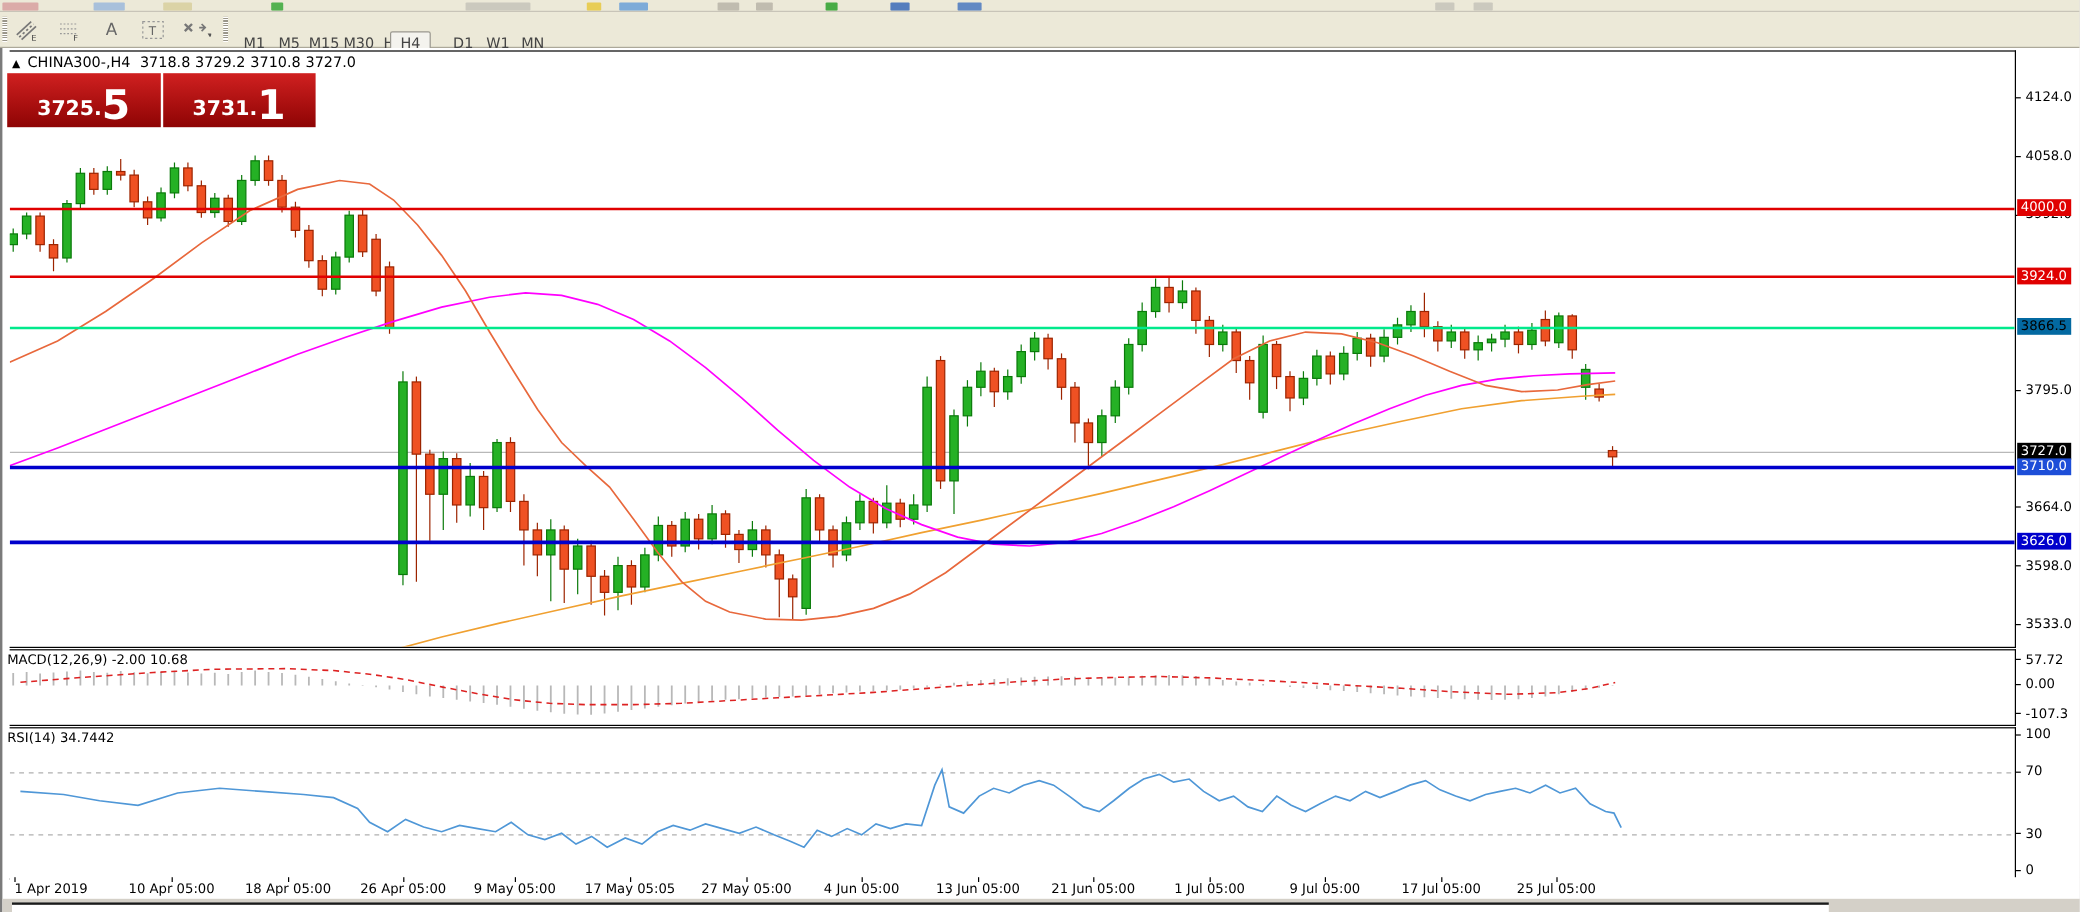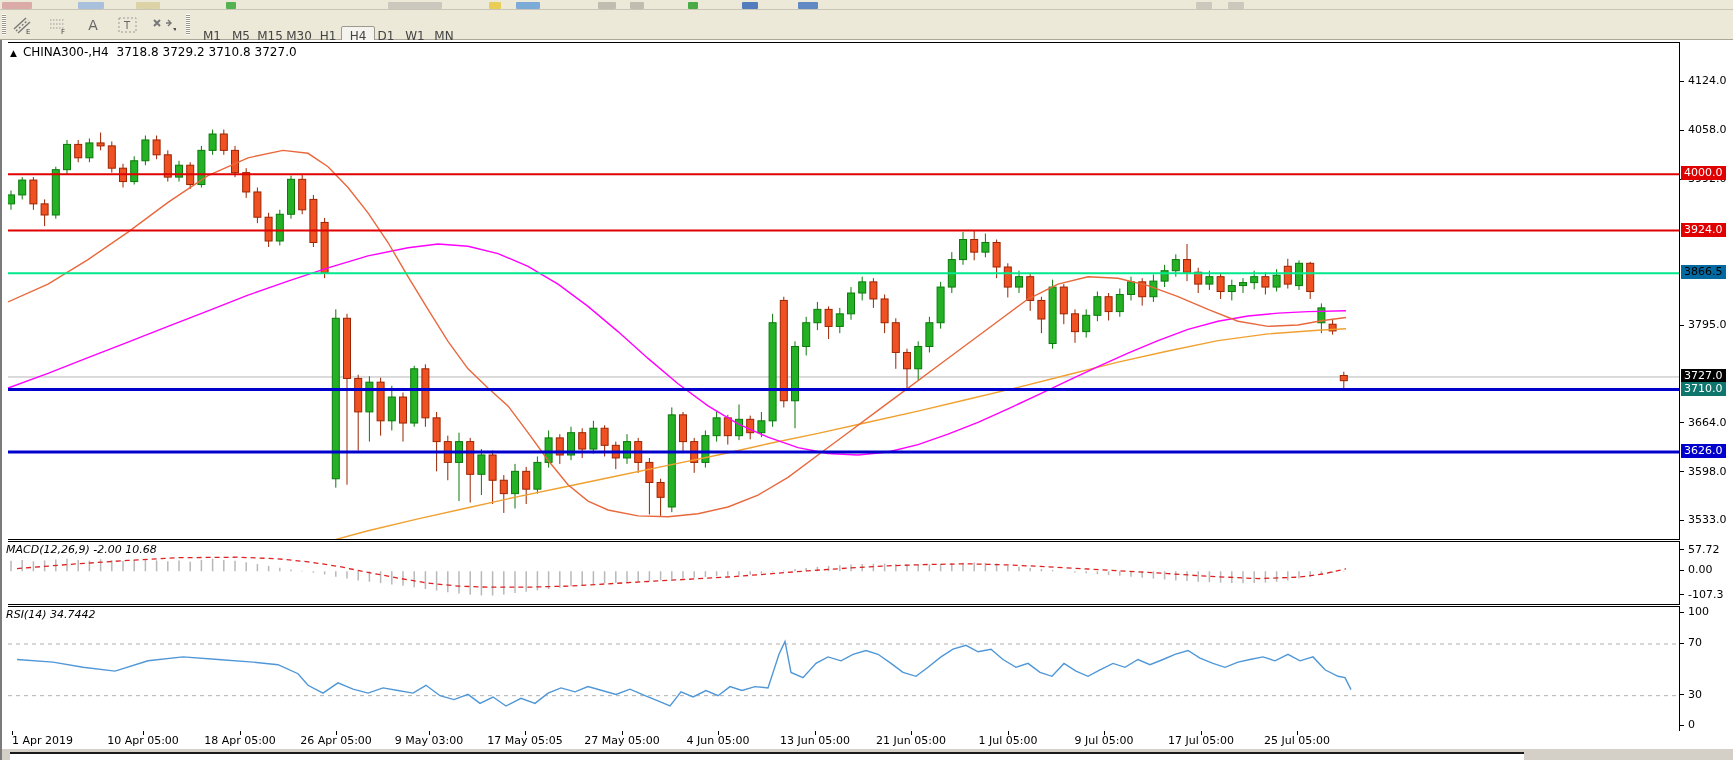--- a/index.html
+++ b/index.html
@@ -43,21 +43,21 @@
   .tp-price{flex:1;background:linear-gradient(#d02020,#8e0404);color:#fff;display:flex;align-items:flex-end;justify-content:center;
     padding-bottom:2px;}
   .tp-price:first-child{margin-right:2px;}
   .tp-main{font-size:17px;font-weight:bold;line-height:26px;}
   .tp-big{font-size:34px;font-weight:bold;line-height:32px;}
   
   #price-scale{position:absolute;left:1678px;top:0px;width:55px;height:691px;background:#fff;}
   .pt{position:absolute;left:8px;height:12px;line-height:12px;font-size:11px;color:#000;white-space:nowrap;}
   .ptick{position:absolute;left:0;width:4px;height:1px;background:#000;}
   .badge{position:absolute;left:1px;height:14px;line-height:14px;font-size:11px;padding:0 3px;white-space:nowrap;z-index:5;}
-  .ind-label{position:absolute;left:4px;z-index:8;font-size:11px;color:#000;font-style:italic;}
+  .ind-label{position:absolute;left:4px;z-index:8;font-size:11px;color:#000;}
   
   #time-axis{position:absolute;left:6px;top:691px;width:1727px;height:18px;background:#fff;}
   .t-label{position:absolute;top:3px;font-size:11px;color:#000;white-space:nowrap;}
   .t-tick{position:absolute;top:0;width:1px;height:4px;background:#000;}
   
   #bottom-strip{position:absolute;left:0;top:709px;width:1733px;height:11px;background:#d4d0c8;}
   #bottom-strip .next-win{position:absolute;left:8px;top:3px;width:1514px;height:8px;background:#fff;border-top:2px solid #1a1a1a;}
 </style>
 </head>
 <body>
@@ -119,33 +119,43 @@
         </svg>
       </div>
     </div>
   <div class="tb-handle" style="left:186px"></div>
   <div id="tf-buttons">
       <div class="tf-btn" style="left:196px">M1</div>
       <div class="tf-btn" style="left:225px">M5</div>
       <div class="tf-btn" style="left:254px">M15</div>
       <div class="tf-btn" style="left:283px">M30</div>
       <div class="tf-btn" style="left:312px">H1</div>
-      <div class="tf-btn active" style="left:341px">H4</div>
+      <div class="tf-btn active" style="left:325px">H4</div>
       <div class="tf-btn" style="left:370px">D1</div>
       <div class="tf-btn" style="left:399px">W1</div>
       <div class="tf-btn" style="left:428px">MN</div>
     </div>
 </div>
 
 <div id="chart-window">
   <div id="chart-header">
     <span class="tri">▲</span><span>CHINA300-,H4</span>&nbsp;<span>3718.8</span><span>3729.2</span><span>3710.8</span><span>3727.0</span>
   </div>
 
   <div id="trade-panel">
+    <div id="tp-row2">
+      <div class="tp-price">
+        <span class="tp-main">3725.</span>
+          <span class="tp-big">5</span>
+      </div>
+      <div class="tp-price">
+        <span class="tp-main">3731.</span>
+          <span class="tp-big">1</span>
+      </div>
+    </div>
   </div>
 
   <div id="plot-wrap"><svg width="1671" height="496">
         <line x1="0" y1="333.971" x2="1671" y2="333.971" stroke="#b8b8b8" stroke-width="1"></line>
         <g>
           <line x1="3" y1="147.478" x2="3" y2="166.796" stroke="#0a7a0a" stroke-width="1"></line>
           <rect x="-0.5" y="151.93599999999998" width="7" height="8.916000000000025" fill="#25b125" stroke="#0a7a0a" stroke-width="1"></rect>
           <line x1="14.2" y1="134.10399999999998" x2="14.2" y2="156.394" stroke="#0a7a0a" stroke-width="1"></line>
           <rect x="10.7" y="137.076" width="7" height="14.859999999999985" fill="#25b125" stroke="#0a7a0a" stroke-width="1"></rect>
           <line x1="25.4" y1="134.10399999999998" x2="25.4" y2="166.796" stroke="#9c2400" stroke-width="1"></line>
@@ -545,21 +555,21 @@
       <div class="ptick" style="top:382.28px"></div>
       <div class="pt" style="top:376.78px">3664.0</div>
       <div class="ptick" style="top:431.318px"></div>
       <div class="pt" style="top:425.818px">3598.0</div>
       <div class="ptick" style="top:479.613px"></div>
       <div class="pt" style="top:474.113px">3533.0</div>
       <div class="badge" style="top:126.132px;background:#e00000;color:#ffffff">4000.0</div>
       <div class="badge" style="top:182.6px;background:#e00000;color:#ffffff">3924.0</div>
       <div class="badge" style="top:225.3225px;background:#0369a1;color:#000000">3866.5</div>
       <div class="badge" style="top:328.971px;background:#000000;color:#ffffff">3727.0</div>
-      <div class="badge" style="top:341.602px;background:#0f766e;color:#ffffff">3710.0</div>
+      <div class="badge" style="top:341.602px;background:#1d4ed8;color:#ffffff">3710.0</div>
       <div class="badge" style="top:404.014px;background:#0000cc;color:#ffffff">3626.0</div>
       <div class="ptick" style="top:509.147522px"></div>
       <div class="pt" style="top:503.647522px">57.72</div>
       <div class="ptick" style="top:529.8px"></div>
       <div class="pt" style="top:524.3px">0.00</div>
       <div class="ptick" style="top:554.18929px"></div>
       <div class="pt" style="top:548.68929px">-107.3</div>
       <div class="ptick" style="top:571.5px"></div>
       <div class="pt" style="top:566px">100</div>
       <div class="ptick" style="top:602.5px"></div>
@@ -572,21 +582,21 @@
   <div id="time-axis">
       <div class="t-tick" style="left:4px"></div>
       <div class="t-label" style="left: 4px;">1 Apr 2019</div>
       <div class="t-tick" style="left:135px"></div>
       <div class="t-label" style="left: 135px; transform: translateX(-50%);">10 Apr 05:00</div>
       <div class="t-tick" style="left:232px"></div>
       <div class="t-label" style="left: 232px; transform: translateX(-50%);">18 Apr 05:00</div>
       <div class="t-tick" style="left:328px"></div>
       <div class="t-label" style="left: 328px; transform: translateX(-50%);">26 Apr 05:00</div>
       <div class="t-tick" style="left:421px"></div>
-      <div class="t-label" style="left: 421px; transform: translateX(-50%);">9 May 03:00</div>
+      <div class="t-label" style="left: 421px; transform: translateX(-50%);">9 May 05:00</div>
       <div class="t-tick" style="left:517px"></div>
       <div class="t-label" style="left: 517px; transform: translateX(-50%);">17 May 05:05</div>
       <div class="t-tick" style="left:614px"></div>
       <div class="t-label" style="left: 614px; transform: translateX(-50%);">27 May 05:00</div>
       <div class="t-tick" style="left:710px"></div>
       <div class="t-label" style="left: 710px; transform: translateX(-50%);">4 Jun 05:00</div>
       <div class="t-tick" style="left:807px"></div>
       <div class="t-label" style="left: 807px; transform: translateX(-50%);">13 Jun 05:00</div>
       <div class="t-tick" style="left:903px"></div>
       <div class="t-label" style="left: 903px; transform: translateX(-50%);">21 Jun 05:00</div>

